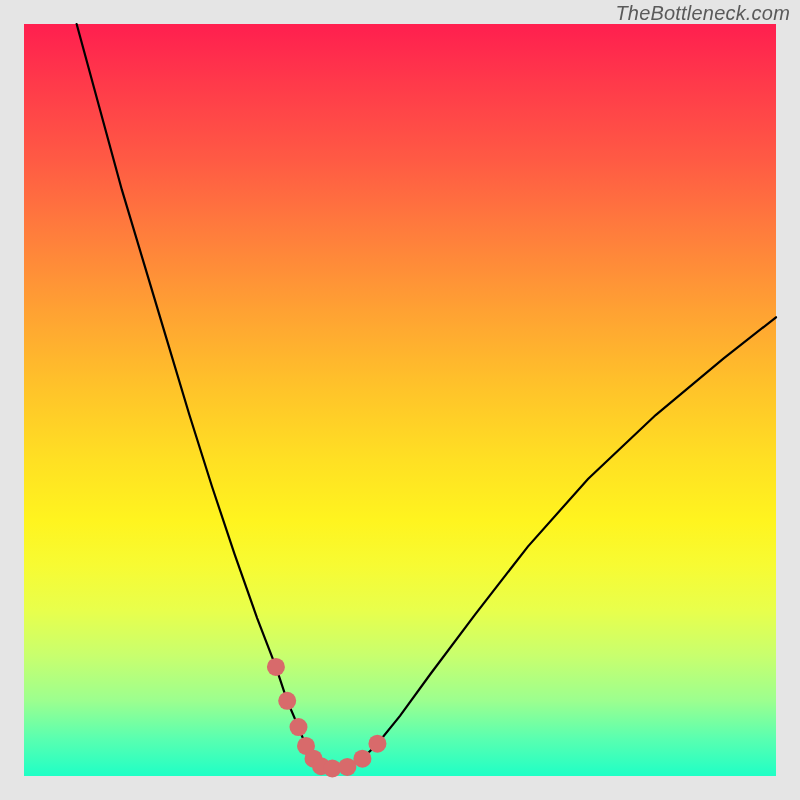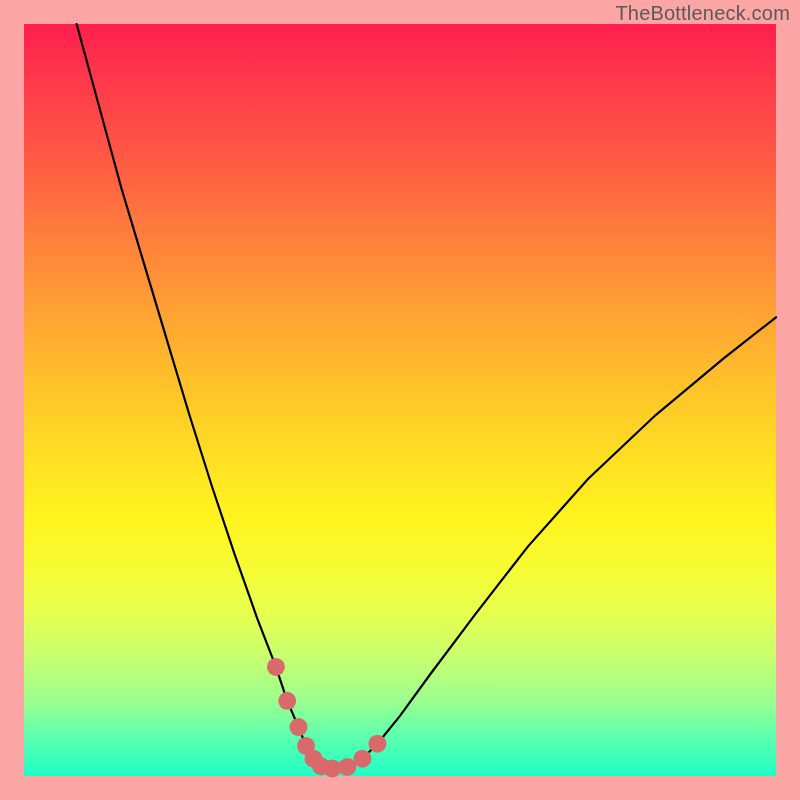--- a/index.html
+++ b/index.html
@@ -9,21 +9,22 @@
     height: 800px;
     background: #000;
     overflow: hidden;
   }
   .frame {
     position: absolute;
     left: 0;
     top: 0;
     width: 800px;
     height: 800px;
-    background: #fca5a5;
+    background: #e5e5e5;
+    font-style: italic;
   }
   .plot {
     position: absolute;
     left: 24px;
     top: 24px;
     width: 752px;
     height: 752px;
     background: linear-gradient(to bottom,
       #ff1f4f 0%,
       #ff3a4a 8%,

